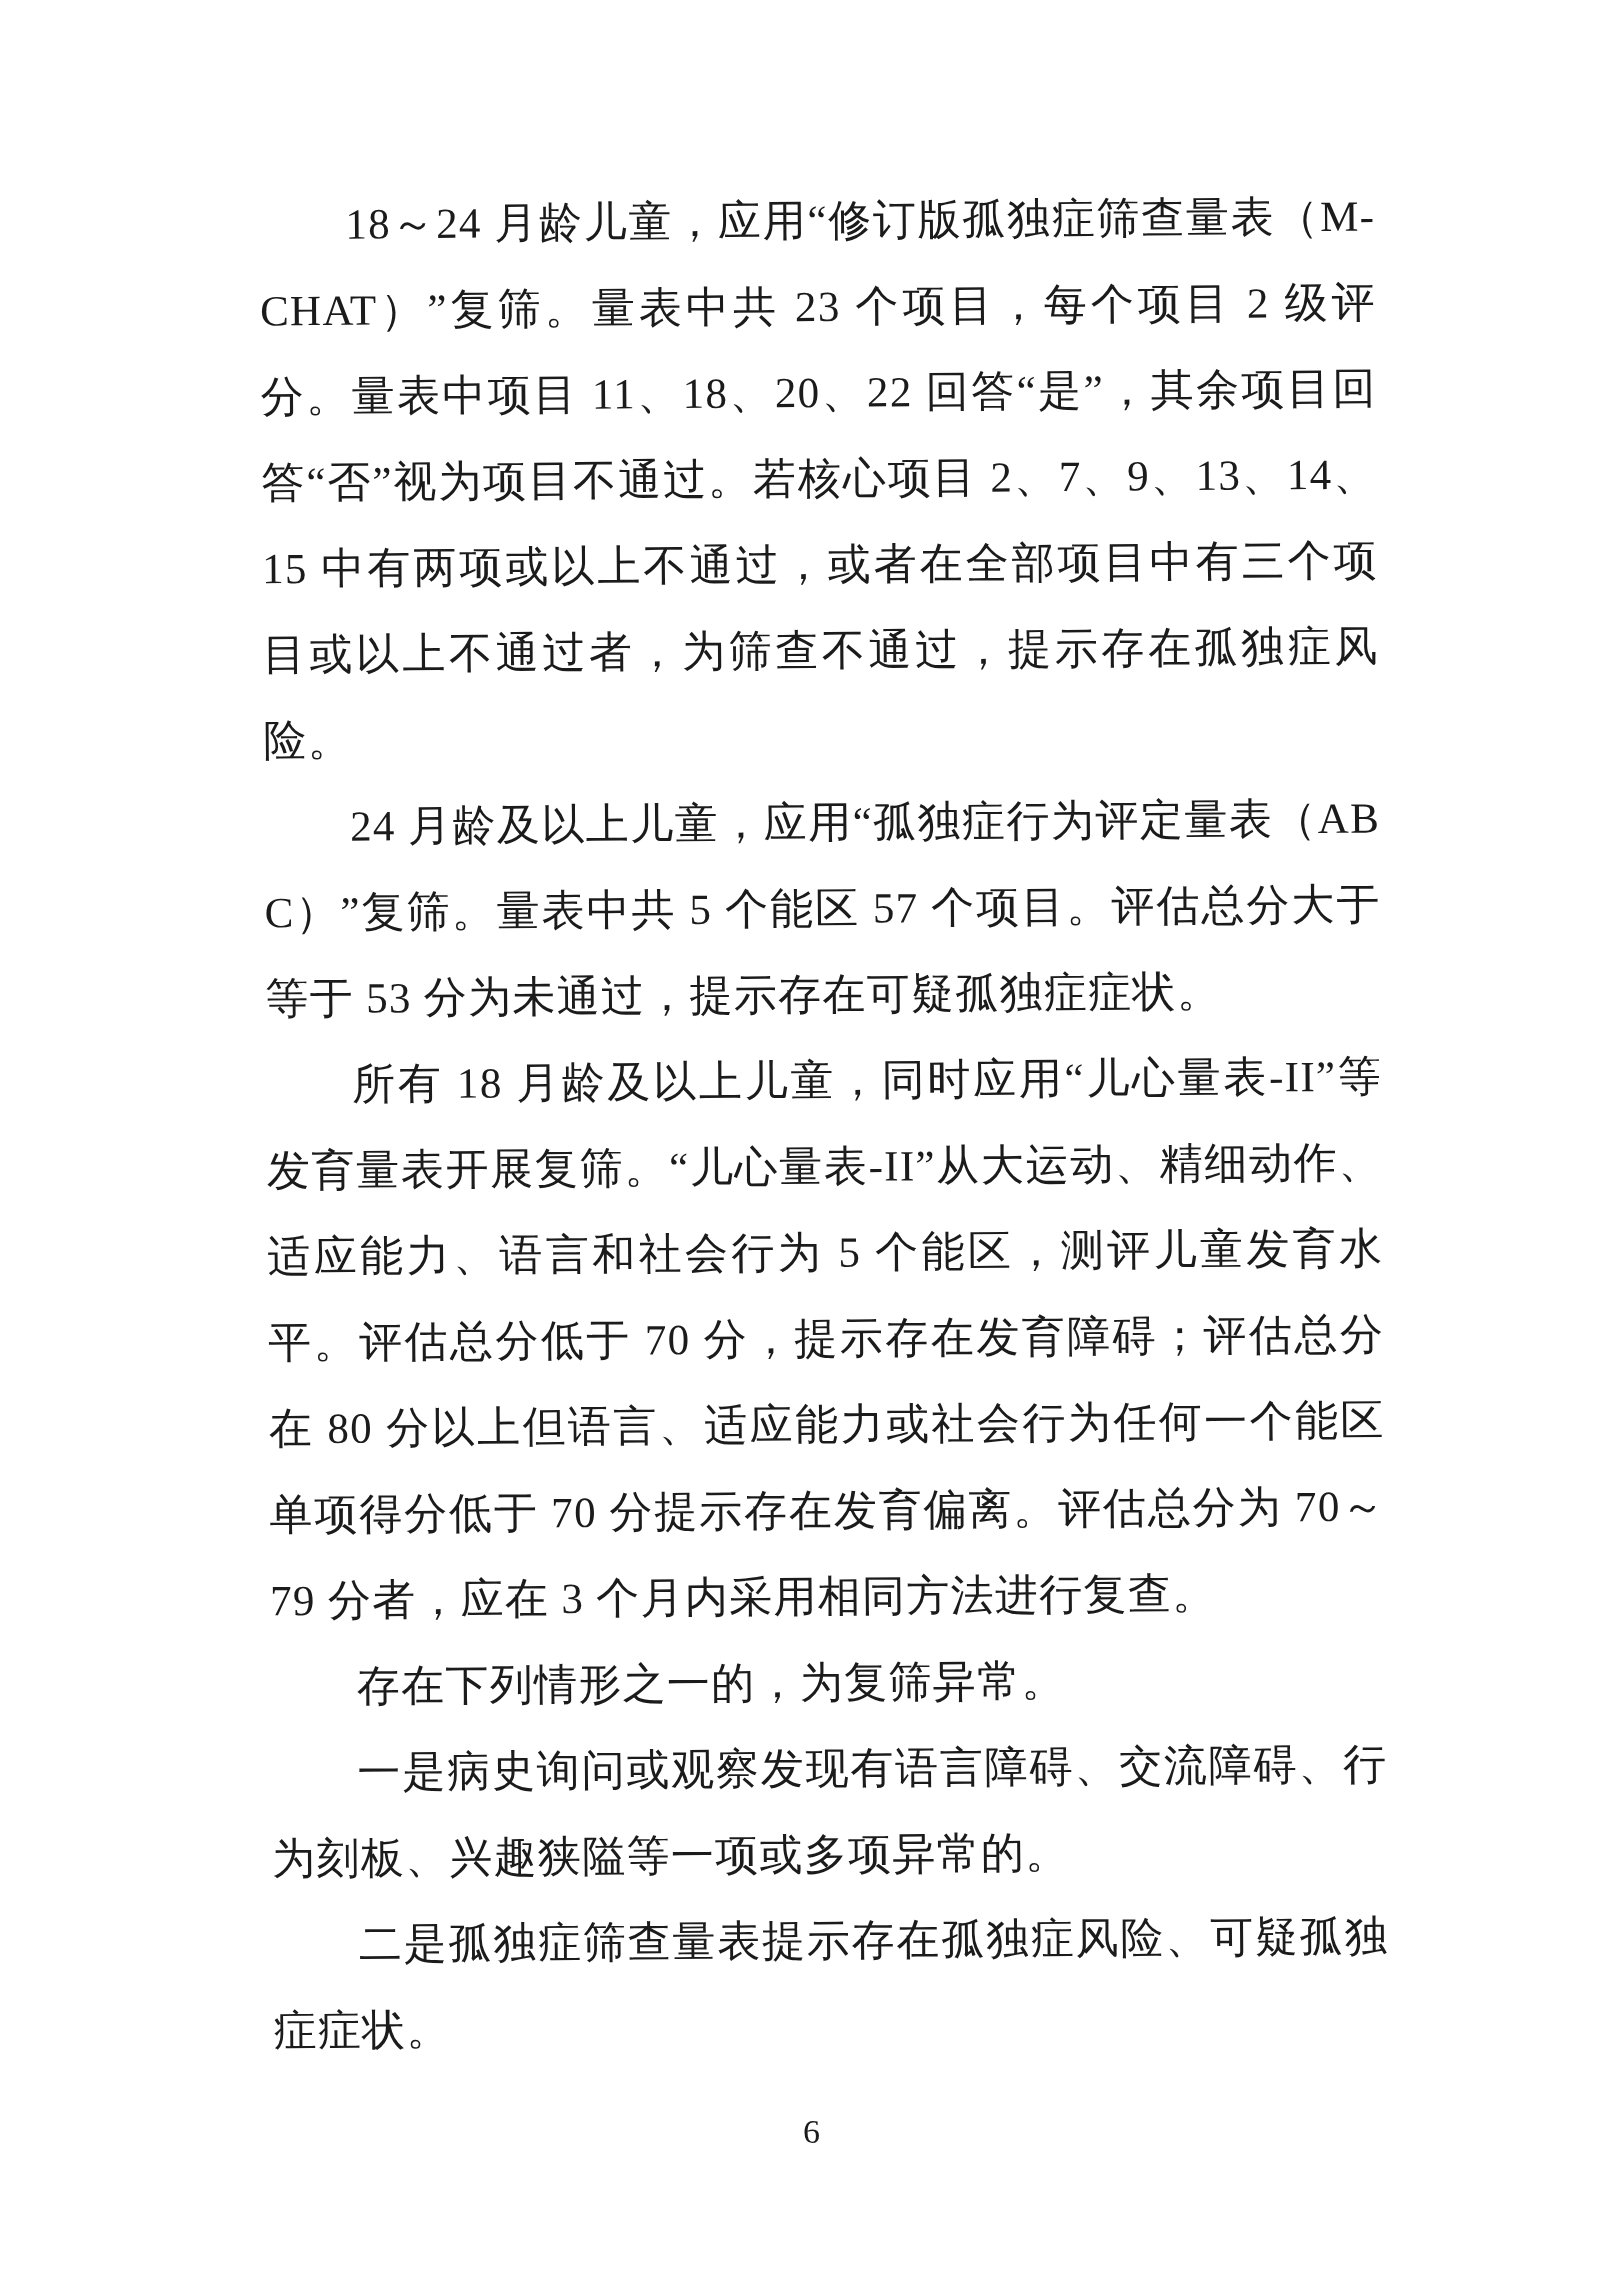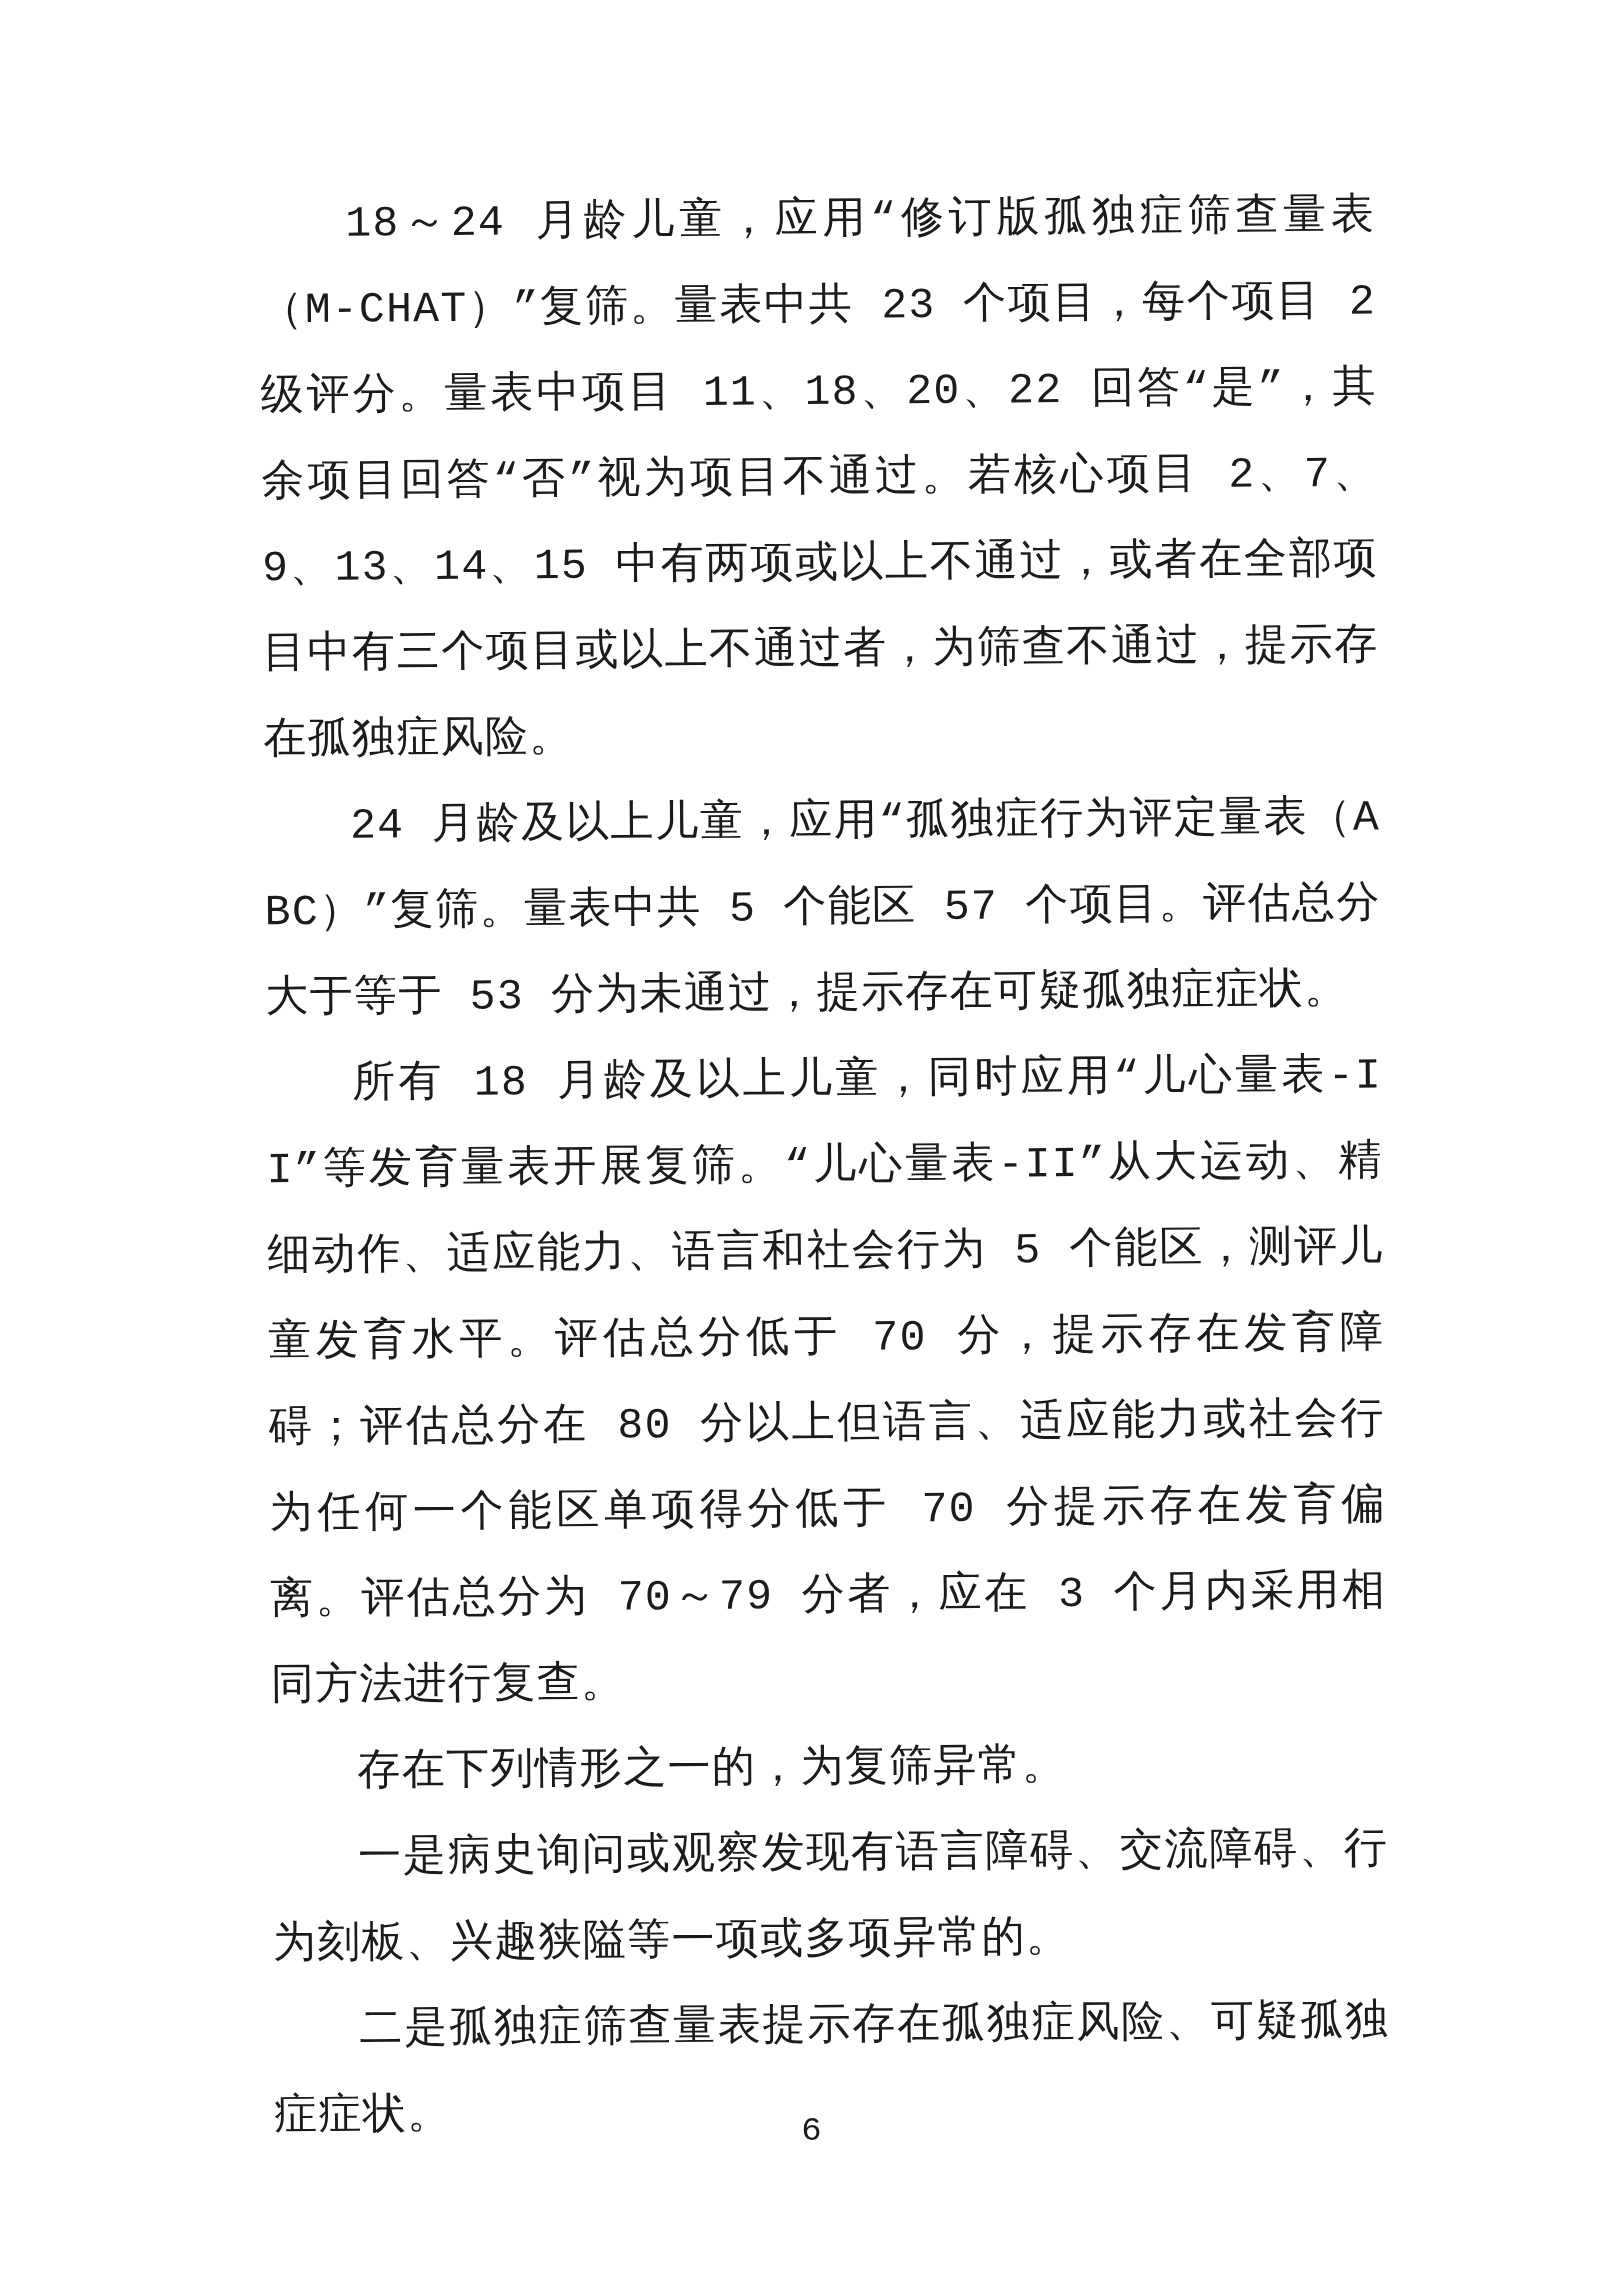--- a/index.html
+++ b/index.html
@@ -7,21 +7,21 @@
     padding: 0;
     background: #9a9a9a;
   }
   .page {
     position: relative;
     width: 1623px;
     height: 2295px;
     margin: 0 auto;
     background: #ffffff;
     overflow: hidden;
-    font-family: Liberation Mono, monospace;
+    font-family: Liberation Serif, serif;
     color: #1b1b1b;
   }
   .content {
     position: absolute;
     left: 259px;
     top: 178px;
     width: 1116px;
     transform: rotate(-0.45deg);
     transform-origin: 50% 0;
   }

